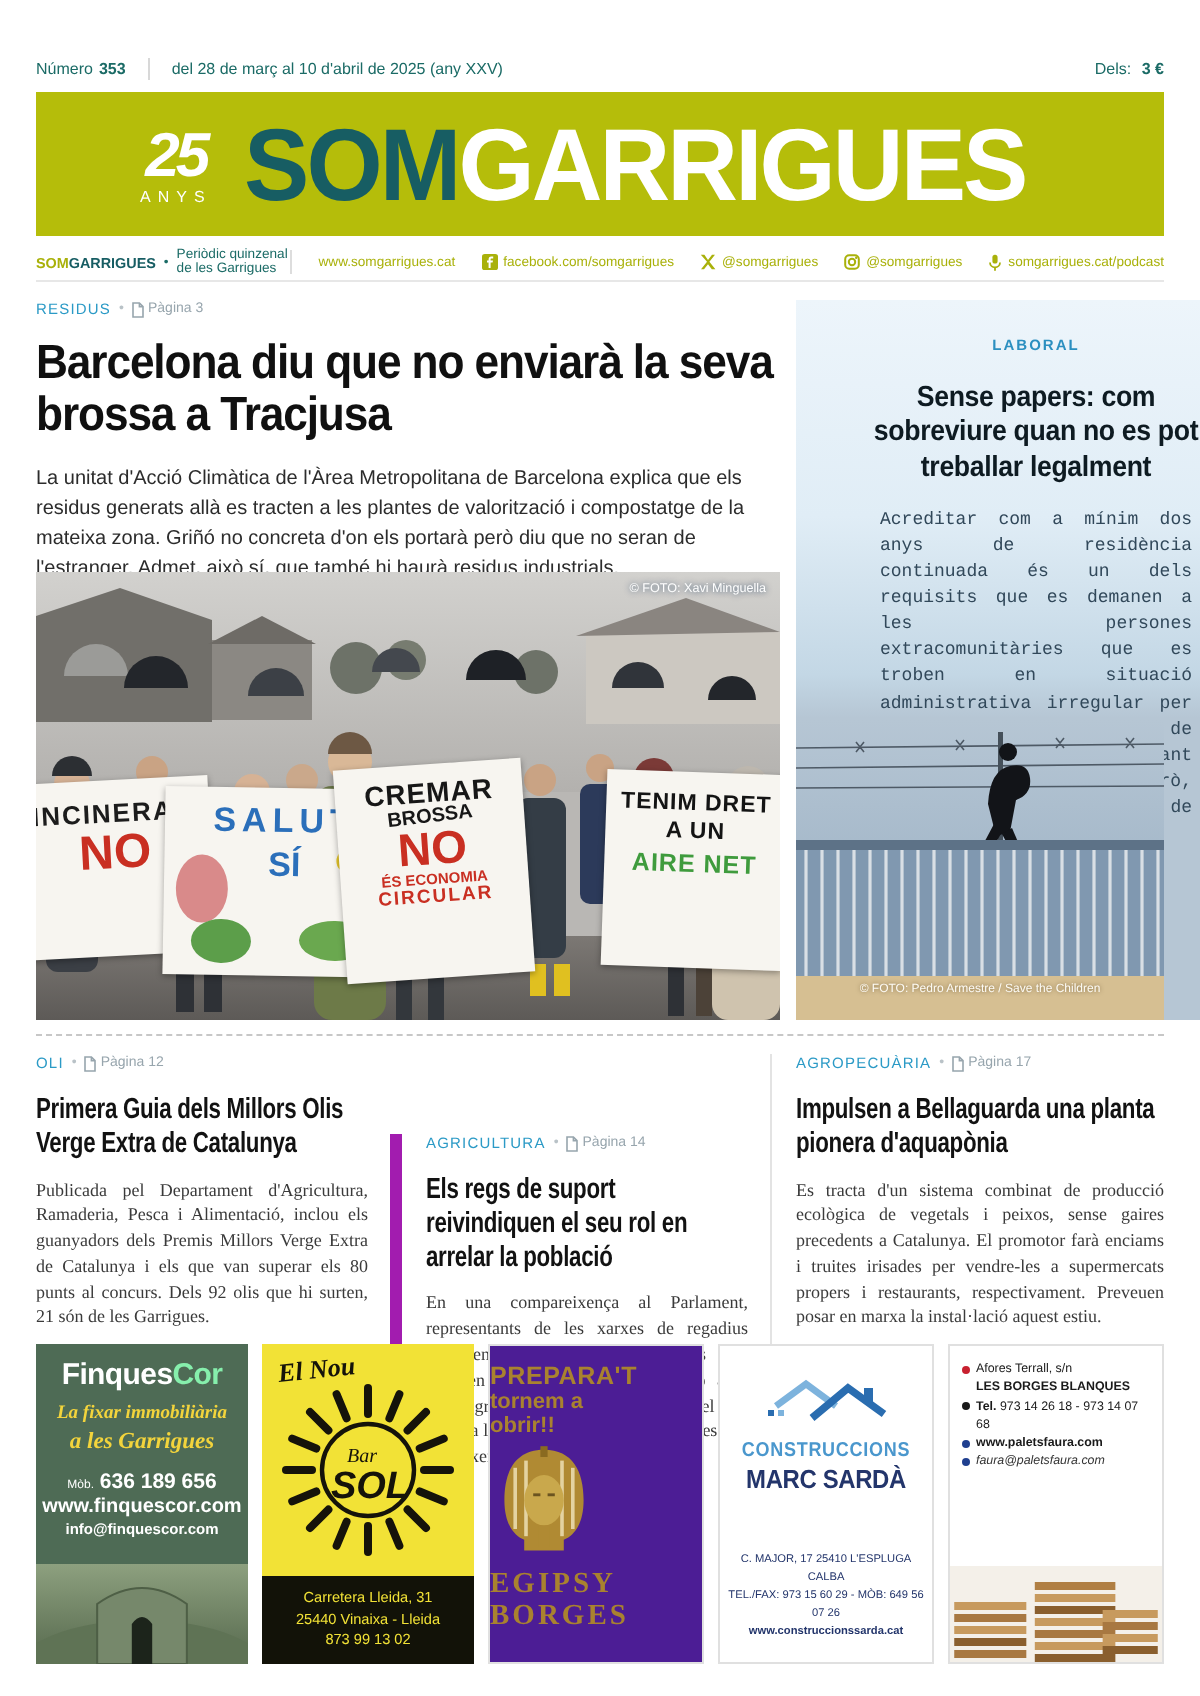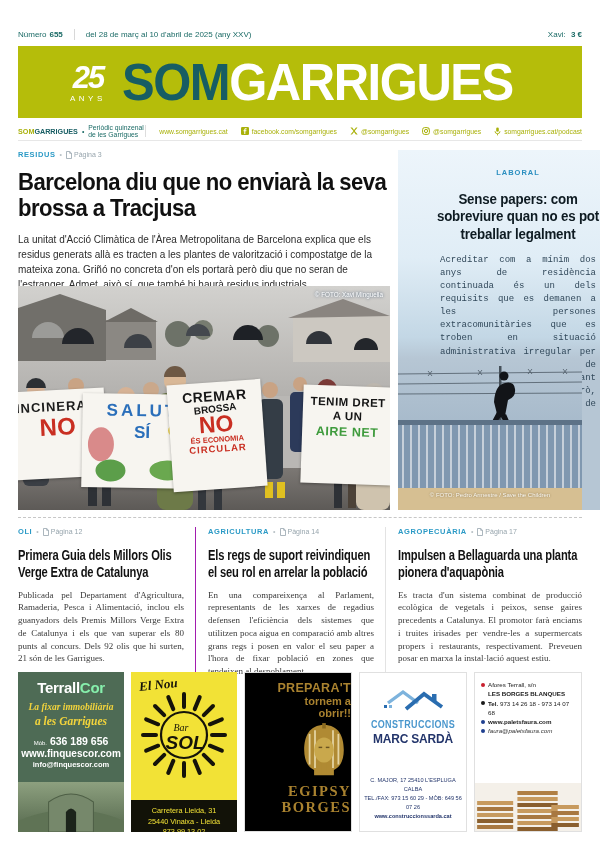--- a/index.html
+++ b/index.html
@@ -31,21 +31,21 @@
   .ib-brand{font-weight:bold;font-size:7.2px;letter-spacing:0;}
   .ib-brand .b1{color:#a9b10a;}
   .ib-brand .b2{color:#175d63;}
   .ib-links{margin-left:auto;display:flex;align-items:center;gap:13px;color:#a9b10a;
             border-left:1px solid #ddd;padding-left:13px;height:12px;}
   .ib-link{display:flex;align-items:center;gap:3px;}
   .ib-link svg{display:block;}
 
   
   .kicker{display:flex;align-items:center;gap:4px;font-size:7.5px;}
-  .kicker .sec{color:#2b9ac6;font-weight:bold;letter-spacing:.6px;}
+  .kicker .sec{color:#2b9ac6;font-weight:normal;letter-spacing:.6px;}
   .kicker .dot{color:#b9c2c7;font-size:7px;}
   .kicker .pref{color:#97a5ad;font-size:7px;display:flex;align-items:center;gap:2px;}
 
   
   .lead{position:absolute;top:150px;left:18px;width:372px;}
   .lead-headline{margin:10px 0 0;width:404px;transform:scaleX(.921);transform-origin:0 0;
                  font-size:24px;line-height:1.1;font-weight:bold;color:#101010;letter-spacing:-.6px;}
   .lead-stand{margin:10px 0 0;font-size:10px;line-height:1.5;color:#2c2c2c;}
 
   
@@ -89,21 +89,21 @@
   .sb-credit{position:absolute;bottom:12px;left:0;right:0;text-align:center;color:#fdfbf5;
              font-size:6px;text-shadow:0 0 2px rgba(60,40,0,.6);z-index:9;}
 
   
   .dashed{position:absolute;top:517px;left:18px;right:18px;border-top:1px dashed #c7c7c7;}
 
   
   .bottom{position:absolute;top:527px;left:18px;right:18px;display:flex;}
   .bcol{box-sizing:border-box;}
   .bcol1{width:177px;padding-right:11px;}
-  .bcol2{width:190px;border-left:1px solid #a21caf;padding-left:12px;padding-right:11px;}
+  .bcol2{width:190px;border-left:6px solid #a21caf;padding-left:12px;padding-right:11px;margin-top:40px;}
   .bcol3{width:197px;border-left:1px solid #e3e3e3;padding-left:12px;}
   .b-headline{margin:11px 0 0;width:130%;transform:scaleX(.77);transform-origin:0 0;
               font-size:14.5px;line-height:1.16;font-weight:bold;color:#121212;letter-spacing:-.2px;}
   .b-body{margin:8px 0 0;font-family:"Liberation Serif",serif;font-size:9px;line-height:1.42;
           color:#3a3a3a;text-align:justify;}
 
   
   .ads{position:absolute;top:672px;left:18px;right:18px;height:160px;display:flex;gap:7px;}
   .ad{flex:1;position:relative;overflow:hidden;box-sizing:border-box;}
   .ad-border{border:1px solid #e0e0e0;background:#fff;}
@@ -118,24 +118,24 @@
   .fc-phone{margin-top:7px;font-size:10.5px;font-weight:bold;}
   .fc-phone .lbl{font-size:6px;font-weight:normal;}
   .fc-web{font-size:10px;font-weight:bold;margin-top:1px;}
   .fc-mail{font-size:7.5px;font-weight:bold;margin-top:1px;}
   .fc-hut{position:absolute;bottom:0;left:0;width:100%;height:50px;}
 
   .ad-sol{background:#f2e236;}
   .sol-script{position:absolute;top:5px;left:8px;font-family:"Liberation Serif",serif;
               font-style:italic;font-weight:bold;font-size:13px;color:#15130a;transform:rotate(-6deg);}
   .sol-sun{position:absolute;top:18px;left:50%;transform:translateX(-50%);}
-  .sol-band{position:absolute;bottom:0;left:0;right:0;height:32px;background:#121208;
+  .sol-band{position:absolute;bottom:0;left:0;right:0;height:44px;background:#121208;
             color:#f2e236;text-align:center;font-size:7.3px;line-height:1.45;padding-top:6px;box-sizing:border-box;}
 
-  .ad-eg{color:#a9822f;text-align:right;background:#000000;}
+  .ad-eg{color:#a9822f;text-align:left;background:#4c1d95;}
   .eg-promo{margin-top:8px;font-weight:bold;line-height:1.12;}
   .eg-p1{font-size:12.5px;letter-spacing:.3px;}
   .eg-p2,.eg-p3{font-size:11px;}
   .eg-mask{margin-top:3px;}
   .eg-name{font-family:"Liberation Serif",serif;font-weight:bold;font-size:14.5px;
            letter-spacing:1.5px;line-height:1.15;}
 
   .ad-ms{text-align:center;color:#23356b;}
   .ms-logo{margin-top:12px;}
   .ms-l1{font-size:10px;font-weight:bold;color:#4a97cd;letter-spacing:.4px;margin-top:2px;
@@ -155,25 +155,25 @@
   .pf-bold{font-weight:bold;} .pf-it{font-style:italic;color:#333;}
   .pf-photo{position:absolute;bottom:0;left:0;width:100%;height:48px;}
 </style>
 </head>
 <body>
 
 <div class="page">
 
   <header class="topbar">
     <span>Número</span>
-    <span class="tb-num">655</span>
+    <span class="tb-num">353</span>
     <span class="tb-div"></span>
     <span>del 28 de març al 10 d'abril de 2025 (any XXV)</span>
     <span class="tb-right">
-      <span>Xavi:</span>
+      <span>Dels:</span>
       <span class="tb-num">3 €</span>
     </span>
   </header>
 
   <div class="masthead">
     <div class="anniv">
       <div class="anniv-num">25</div>
       <div class="anniv-label">ANYS</div>
     </div>
     <h1 class="mast-title"><span class="t1">SOM</span><span class="t2">GARRIGUES</span></h1>
@@ -447,21 +447,21 @@
         </span>
       </div>
       <h4 class="b-headline">Impulsen a Bellaguarda una planta pionera d'aquapònia</h4>
       <p class="b-body">Es tracta d'un sistema combinat de producció ecològica de vegetals i peixos, sense gaires precedents a Catalunya. El promotor farà enciams i truites irisades per vendre-les a supermercats propers i restaurants, respectivament. Preveuen posar en marxa la instal·lació aquest estiu.</p>
     </article>
   </section>
 
   <section class="ads">
 
     <div class="ad ad-fc">
-      <div class="fc-name"><span>Terrall</span><span class="fc2">Cor</span></div>
+      <div class="fc-name"><span>Finques</span><span class="fc2">Cor</span></div>
       <div class="fc-tag">
         <div class="tg1">La fixar immobiliària</div>
         <div class="tg2">a les Garrigues</div>
       </div>
       <div class="fc-phone"><span class="lbl">Mòb.</span> <span>636 189 656</span></div>
       <div class="fc-web">www.finquescor.com</div>
       <div class="fc-mail">info@finquescor.com</div>
       <svg class="fc-hut" viewBox="0 0 104 50" preserveAspectRatio="none">
         <defs>
             <linearGradient id="fieldG" x1="0" y1="0" x2="0" y2="1">

